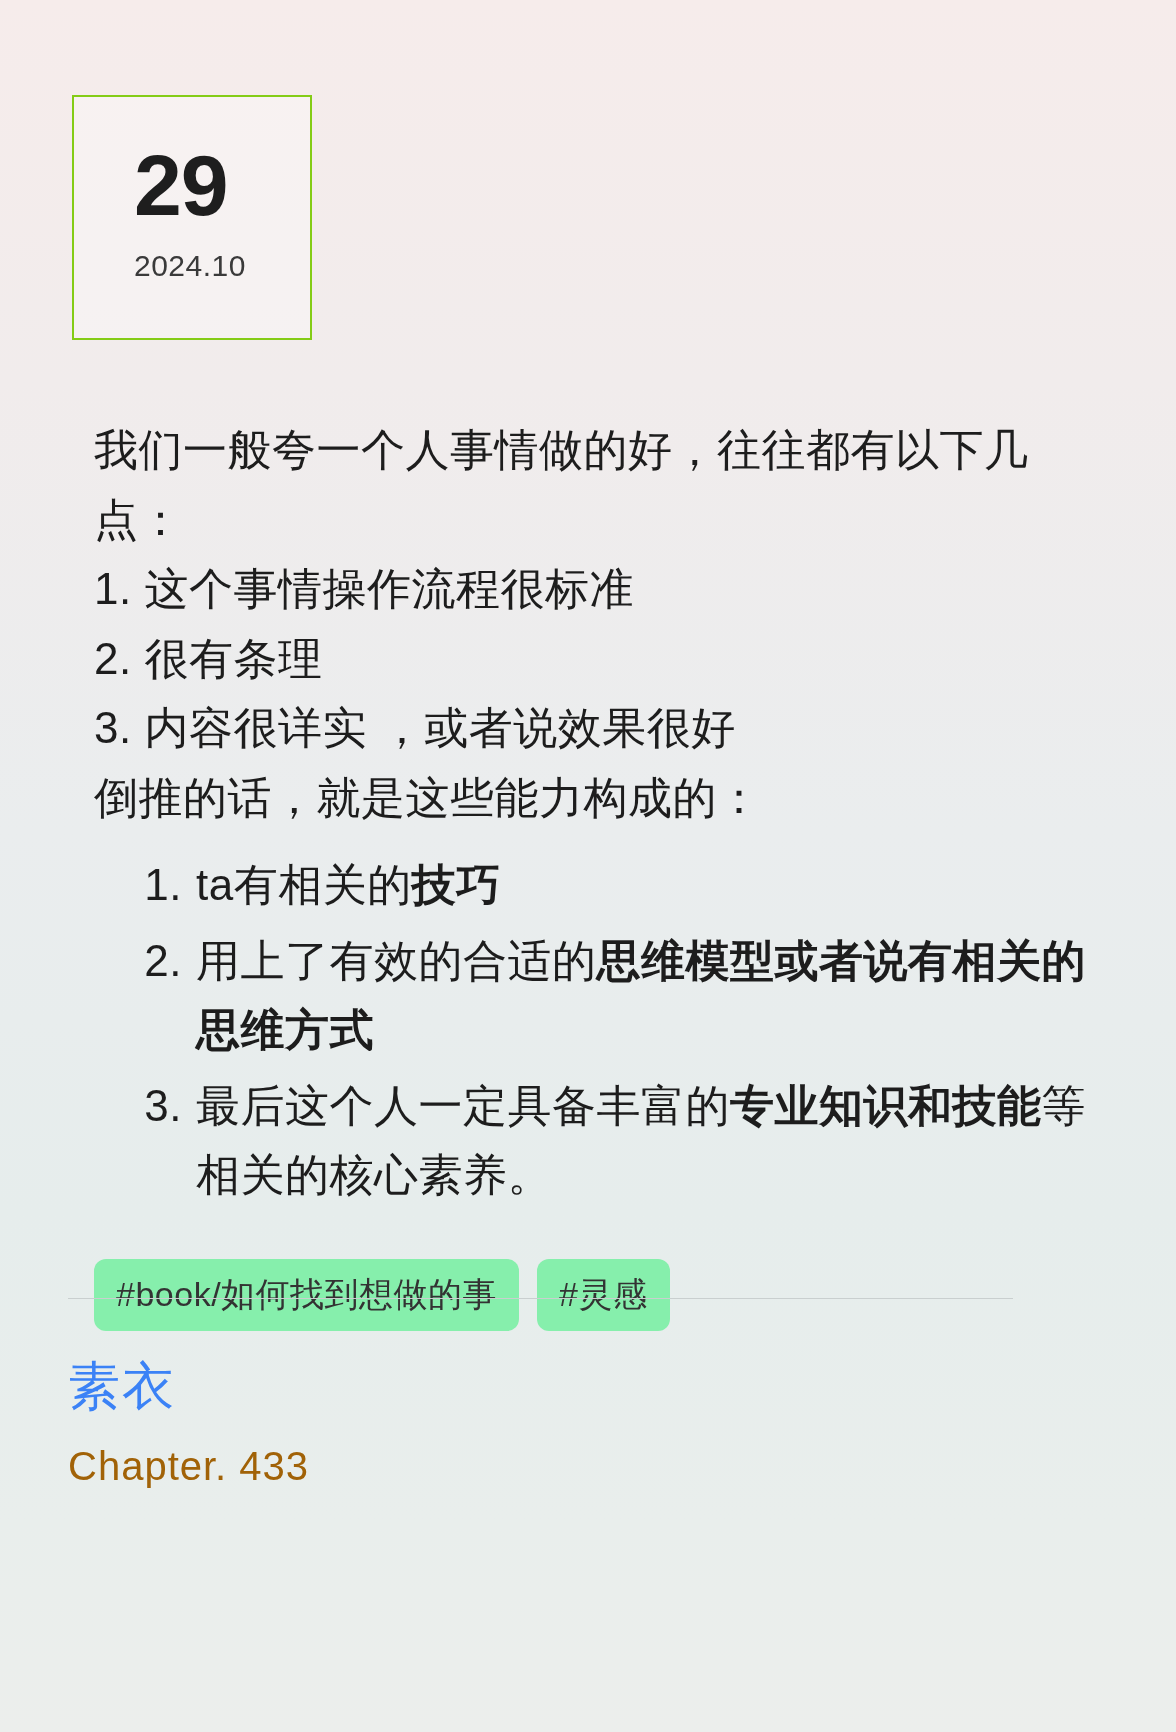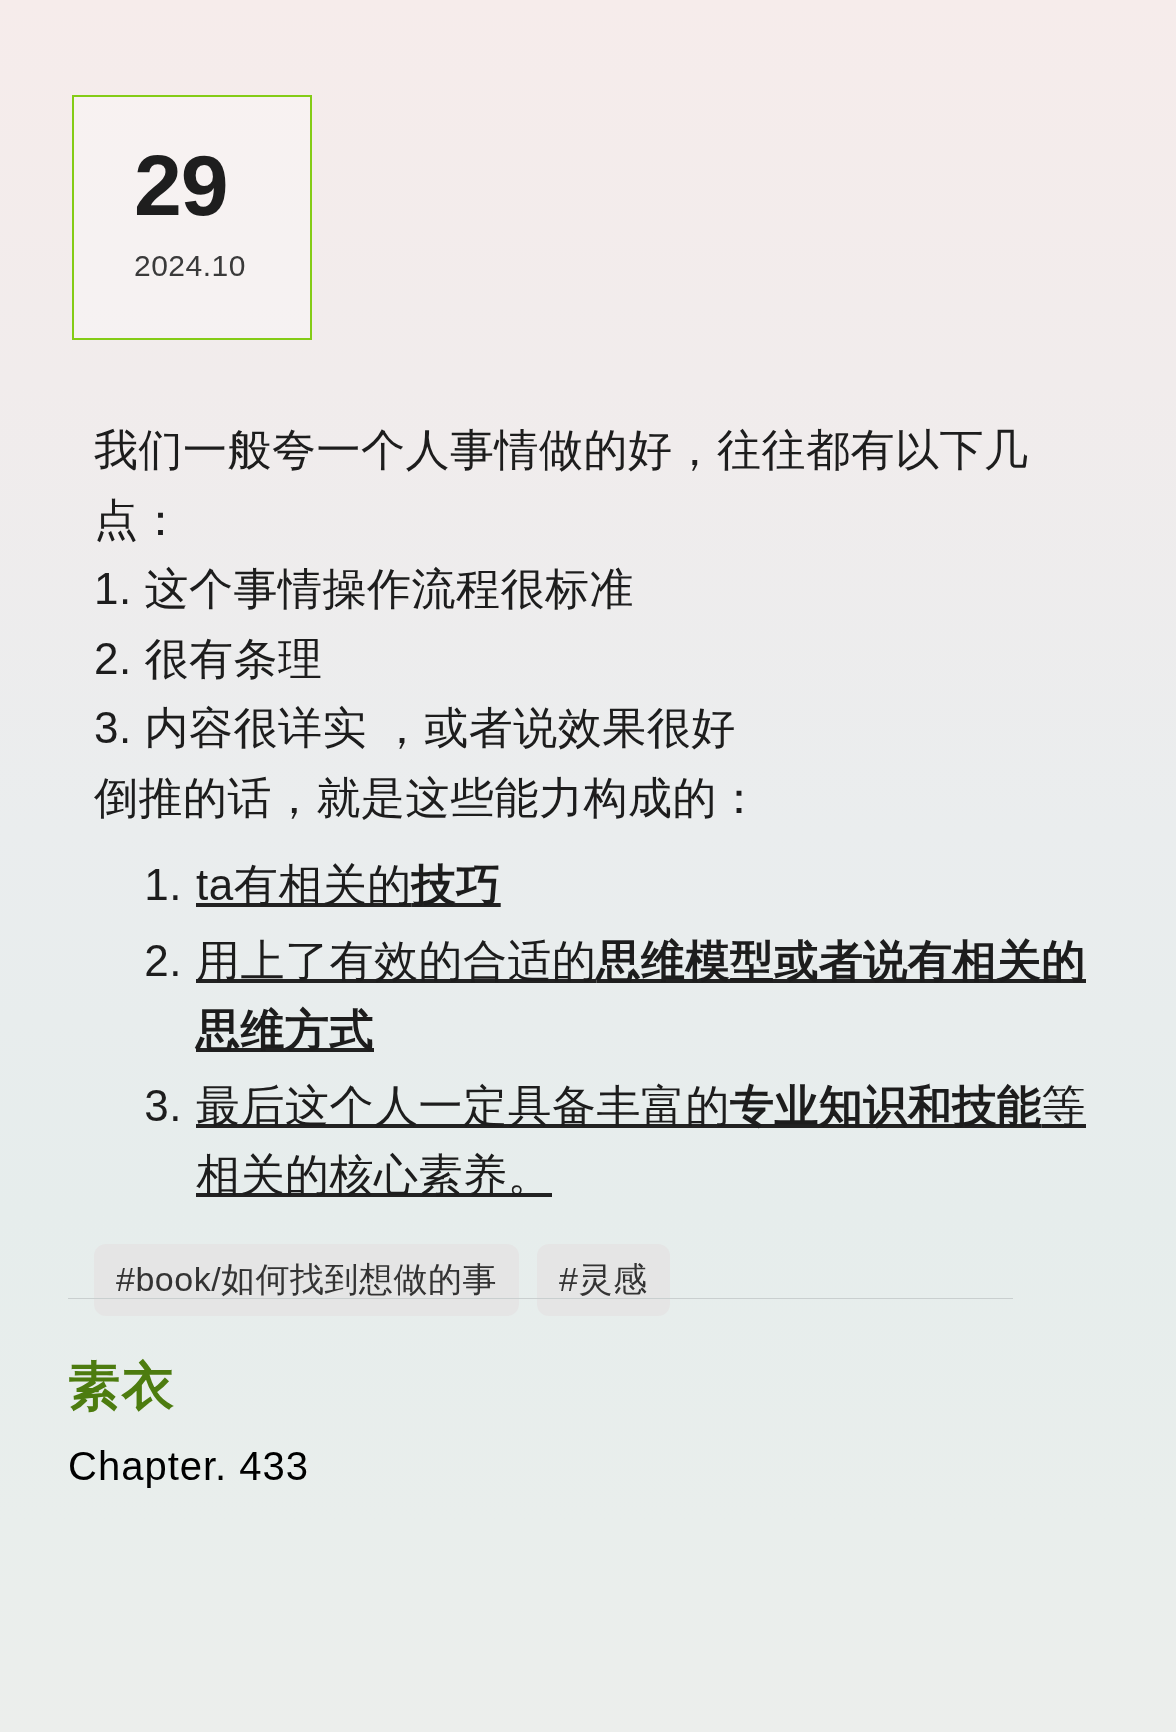--- a/index.html
+++ b/index.html
@@ -65,21 +65,20 @@
   }
   .para.lead {
     width: 985px;
   }
 
   .olist {
     margin: 18px 0 0 0;
     padding: 0 0 0 30px;
     list-style: none;
     counter-reset: li;
-    text-decoration: underline;
   }
   .olist li {
     position: relative;
     font-size: 44px;
     line-height: 1.58;
     color: #1d1d1d;
     margin-bottom: 6px;
     padding-left: 72px;
     letter-spacing: 0.5px;
   }
@@ -98,53 +97,54 @@
   }
 
   
   .tags {
     margin-top: 34px;
     display: flex;
     gap: 18px;
     align-items: center;
   }
   .tag {
-    background: #e5e5e5;
+    background: #86efac;
     border-radius: 12px;
     padding: 13px 22px;
     font-size: 34px;
     color: #333;
     letter-spacing: 0.5px;
     white-space: nowrap;
+    margin-top: 15px;
   }
 
   
   .divider {
     position: absolute;
     left: 68px;
     top: 1298px;
     width: 945px;
     height: 1px;
     background: #c9cfcf;
   }
   .footer {
     position: absolute;
     left: 68px;
     top: 1352px;
   }
   .author {
     font-size: 52px;
-    font-weight: 700;
-    color: #4d7c0f;
+    font-weight: 400;
+    color: #3b82f6;
     letter-spacing: 2px;
   }
   .chapter {
     margin-top: 22px;
     font-size: 40px;
-    color: #000000;
+    color: #a16207;
     letter-spacing: 1px;
   }
 </style>
 </head>
 <body>
 
 <div class="page">
 
   <div class="date-card">
     <div class="date-day">29</div>

